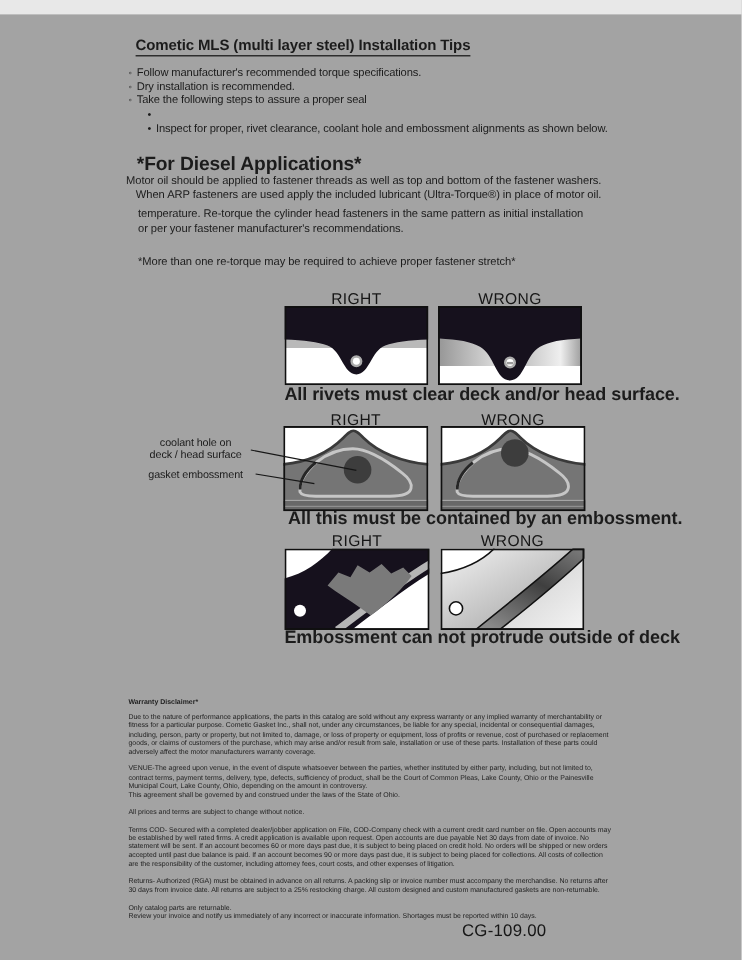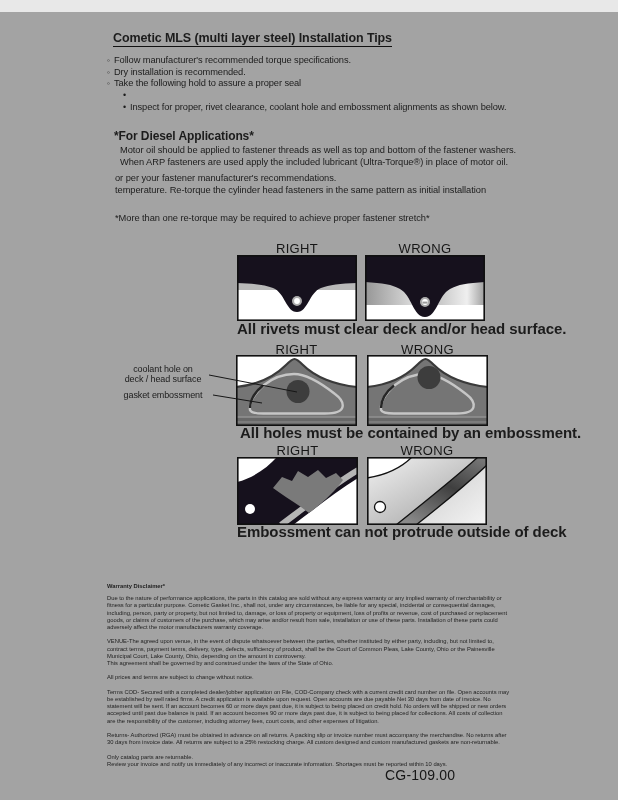--- a/index.html
+++ b/index.html
@@ -11,23 +11,23 @@
   .abs{position:absolute;}
   .title{
     left:113px;top:19px;font-size:12.5px;font-weight:bold;letter-spacing:-0.1px;
     border-bottom:1.6px solid #111;padding-bottom:1px;white-space:nowrap;
   }
   .tips{left:107px;top:43px;font-size:9.3px;line-height:11.7px;letter-spacing:-0.1px;}
   .tip-row{display:flex;align-items:baseline;}
   .tip-row .mk{width:7px;font-size:8px;}
   .tip-row.sub{margin-left:16px;}
   .tip-row.sub .mk{font-size:9px;}
-  .diesel-h{left:114px;top:117px;font-size:12px;font-weight:bold;letter-spacing:-0.1px;}
+  .diesel-h{left:114px;top:117px;font-size:16px;font-weight:bold;letter-spacing:-0.1px;}
   .bodytxt{font-size:9.3px;line-height:11.7px;letter-spacing:-0.05px;}
-  .p1{left:120px;top:133px;}
+  .p1{left:105px;top:133px;text-align:right;}
   .p2{left:115px;top:161px;}
   .note{left:115px;top:201px;}
   .dlabel{font-size:13px;letter-spacing:0.3px;text-align:center;color:#161616;}
   .dbox{position:absolute;}
   .dbox svg{display:block;}
   .cap{font-size:15px;font-weight:bold;letter-spacing:-0.05px;line-height:10.2px;}
   .sidelabel{font-size:9px;line-height:10.2px;text-align:center;letter-spacing:-0.1px;}
   .disc{left:107px;top:571px;width:414px;font-size:5.8px;line-height:7.2px;letter-spacing:0;color:#222;}
   .disc .hd{font-weight:bold;margin-bottom:5px;}
   .disc .disc-p{margin:0 0 7.2px 0;}
@@ -44,39 +44,39 @@
     <div class="tip-row">
       <span class="mk">◦</span>
       <span>Follow manufacturer's recommended torque specifications.</span>
     </div>
     <div class="tip-row">
       <span class="mk">◦</span>
       <span>Dry installation is recommended.</span>
     </div>
     <div class="tip-row">
       <span class="mk">◦</span>
-      <span>Take the following hold to assure a proper seal</span>
+      <span>Take the following steps to assure a proper seal</span>
     </div>
     <div class="tip-row sub">
       <span class="mk">•</span>
     </div>
     <div class="tip-row sub">
       <span class="mk">•</span>
       <span>Inspect for proper, rivet clearance, coolant hole and embossment alignments as shown below.</span>
     </div>
   </div>
 
   <div class="abs diesel-h">*For Diesel Applications*</div>
   <div class="abs bodytxt p1">
       <div>Motor oil should be applied to fastener threads as well as top and bottom of the fastener washers.</div>
       <div>When ARP fasteners are used apply the included lubricant (Ultra-Torque®) in place of motor oil.</div>
     </div>
   <div class="abs bodytxt p2">
+      <div>temperature. Re-torque the cylinder head fasteners in the same pattern as initial installation</div>
       <div>or per your fastener manufacturer's recommendations.</div>
-      <div>temperature. Re-torque the cylinder head fasteners in the same pattern as initial installation</div>
     </div>
   <div class="abs bodytxt note">*More than one re-torque may be required to achieve proper fastener stretch*</div>
 
   <div class="abs dlabel" style="left:237px;top:229px;width:120px;">RIGHT</div>
   <div class="abs dlabel" style="left:365px;top:229px;width:120px;">WRONG</div>
 
   <div class="dbox" style="left:237px;top:243px;">
     <svg width="120" height="66" viewBox="0 0 120 66">
       <rect x="0" y="0" width="120" height="66" fill="#ffffff"></rect>
       <rect x="0" y="27" width="120" height="8" fill="#b9b9b9"></rect>
@@ -149,21 +149,21 @@
       <rect x="0" y="66.5" width="121" height="1" fill="#909090"></rect>
       <rect x="0.8" y="0.8" width="119.4" height="69.4" fill="none" stroke="#101010" stroke-width="1.6"></rect>
     </svg>
   </div>
 
   <svg class="abs" style="left:205px;top:352px;pointer-events:none;" width="100" height="48" viewBox="0 0 100 48">
     <line x1="4" y1="11" x2="92" y2="28" stroke="#161616" stroke-width="1"></line>
     <line x1="8" y1="31" x2="57" y2="39" stroke="#161616" stroke-width="1"></line>
   </svg>
 
-  <div class="abs cap" style="left:240px;top:416px;">All holes must be contained by an embossment.</div>
+  <div class="abs cap" style="left:240px;top:416px;">All this must be contained by an embossment.</div>
 
   <div class="abs dlabel" style="left:237px;top:431px;width:121px;">RIGHT</div>
   <div class="abs dlabel" style="left:367px;top:431px;width:120px;">WRONG</div>
 
   <div class="dbox" style="left:237px;top:445px;">
     <svg width="121" height="68" viewBox="0 0 121 68">
       <rect x="0" y="0" width="121" height="68" fill="#ffffff"></rect>
       <path d="M0,25 C16,21 30,11 40,0 L121,0 V68 H0 Z" fill="#16111d"></path>
       <path d="M121,13 C96,28 68,50 44,68" fill="none" stroke="#b5b5b5" stroke-width="6"></path>
       <path d="M121,21 C98,35 75,54 56,68 L121,68 Z" fill="#ffffff"></path>

